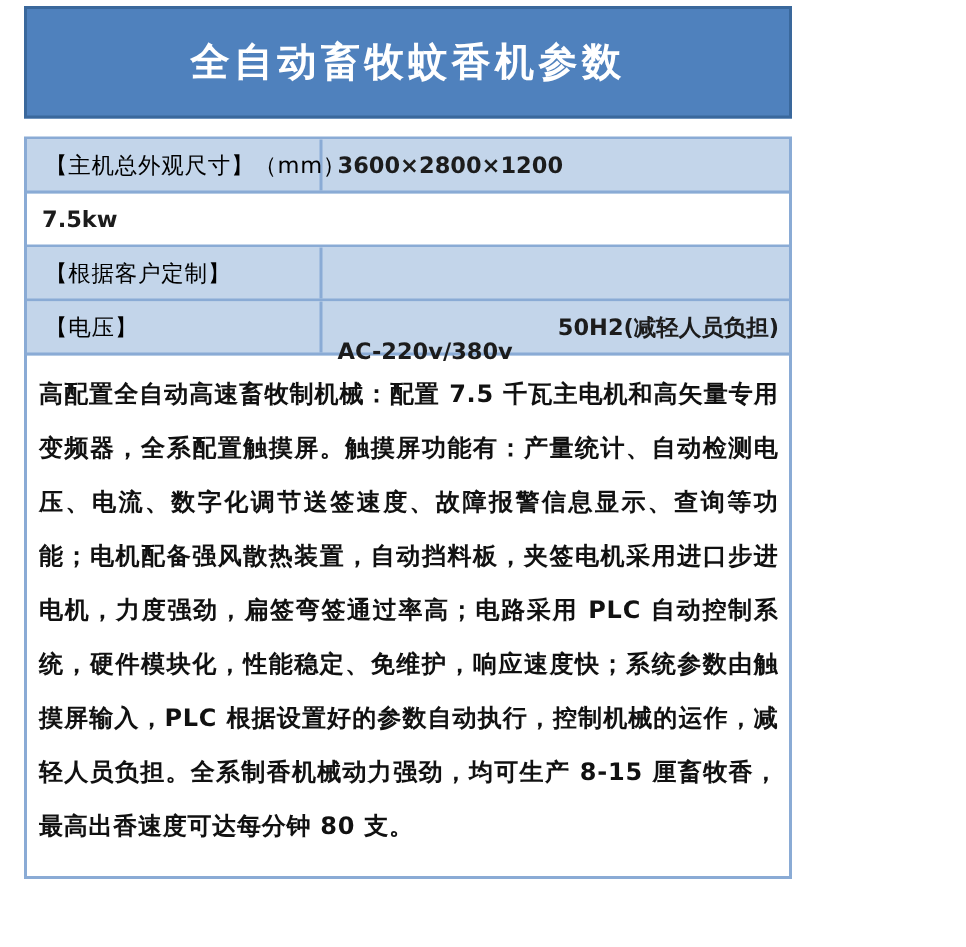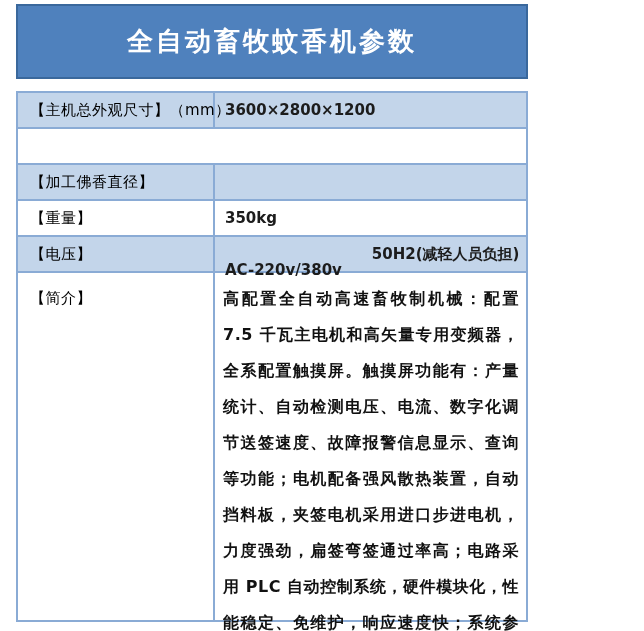--- a/index.html
+++ b/index.html
@@ -55,41 +55,37 @@
   </div>
 
   <div class="tbl">
 
     <div class="row shaded">
       <div class="cell-label">【主机总外观尺寸】（mm）</div>
       <div class="cell-value">3600×2800×1200</div>
     </div>
 
     <div class="row">
+      <div class="cell-value">7.5kw</div>
     </div>
 
     <div class="row shaded">
-      <div class="cell-label">【加工佛香直径】</div>
+      <div class="cell-label">【根据客户定制】</div>
     </div>
 
-    <div class="row">
-      <div class="cell-label">【重量】</div>
-      <div class="cell-value">350kg</div>
-    </div>
 
     <div class="row shaded">
       <div class="cell-label">【电压】</div>
       <div class="cell-value">
         <span class="gap-a">AC-220v/380v</span>
         <span class="gap-b">50H2</span>
         <span class="v-note">(减轻人员负担)</span>
       </div>
     </div>
 
     <div class="row row-desc">
-      <div class="cell-label">【简介】</div>
       <div class="cell-value">
         <div class="desc-text">高配置全自动高速畜牧制机械：配置 7.5 千瓦主电机和高矢量专用变频器，全系配置触摸屏。触摸屏功能有：产量统计、自动检测电压、电流、数字化调节送签速度、故障报警信息显示、查询等功能；电机配备强风散热装置，自动挡料板，夹签电机采用进口步进电机，力度强劲，扁签弯签通过率高；电路采用 PLC 自动控制系统，硬件模块化，性能稳定、免维护，响应速度快；系统参数由触摸屏输入，PLC 根据设置好的参数自动执行，控制机械的运作，减轻人员负担。全系制香机械动力强劲，均可生产 8-15 厘畜牧香，最高出香速度可达每分钟 80 支。</div>
       </div>
     </div>
 
   </div>
 </div>
 
 </body></html>

